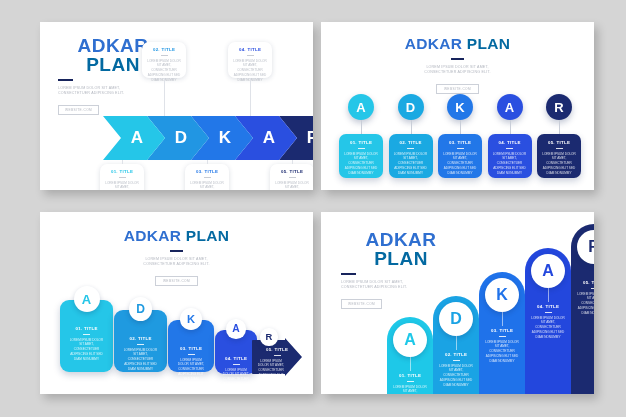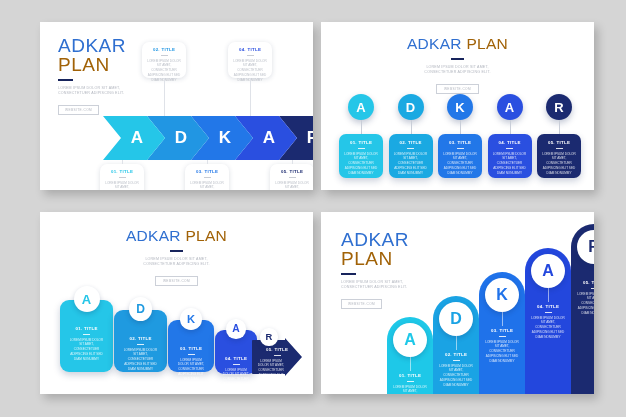--- a/index.html
+++ b/index.html
@@ -14,23 +14,23 @@
     position:absolute;background:#ffffff;
     box-shadow:4px 5px 9px rgba(0,0,0,0.20);
     overflow:hidden;
   }
   #panel-tl{left:40px;top:22px;width:273px;height:168px;}
   #panel-tr{left:321px;top:22px;width:273px;height:168px;}
   #panel-bl{left:40px;top:212px;width:273px;height:182px;}
   #panel-br{left:321px;top:212px;width:273px;height:182px;}
 
   
-  .ttl{font-weight:normal;letter-spacing:.5px;line-height:1.02;}
+  .ttl{font-weight:bold;letter-spacing:.5px;line-height:1.02;text-align:center;}
   .ttl .a{color:#2f6fd0;}
-  .ttl .p{color:#a16207;}
+  .ttl .p{color:#0369a1;}
   .rule{background:#17245c;height:2px;}
   .sub{color:#b2b6bf;line-height:1.55;letter-spacing:.2px;}
   .webbtn{
     display:inline-block;border:1px solid #ccd0d8;color:#b2b6bf;
     letter-spacing:.4px;text-align:center;
   }
 
   
   #panel-tl .head{position:absolute;left:18px;top:14px;width:110px;}
   #panel-tl .ttl{font-size:19px;}

